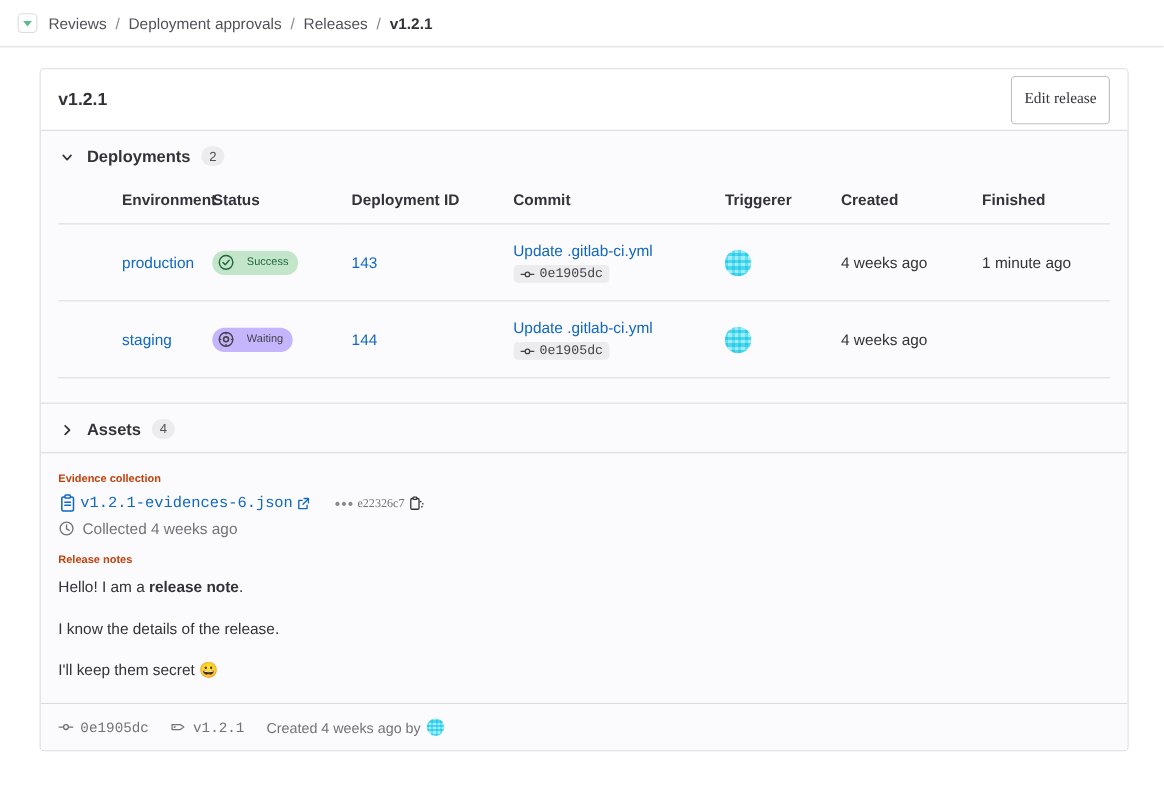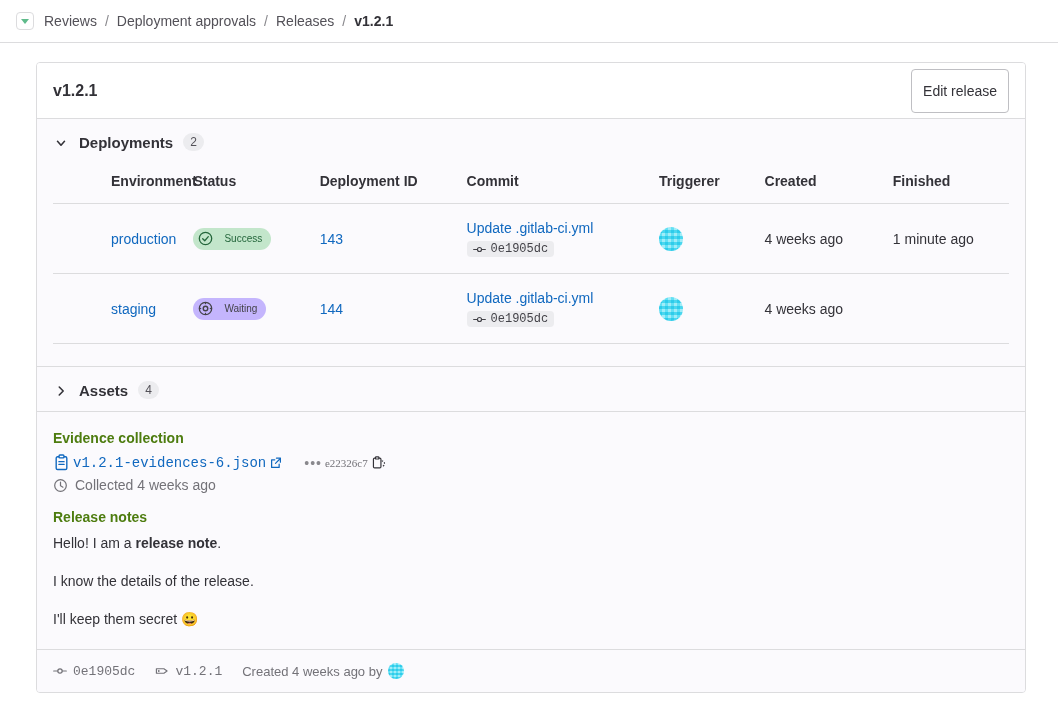--- a/index.html
+++ b/index.html
@@ -71,21 +71,21 @@
   }
   #release-title { font-size: 16px; font-weight: bold; color: #333238; }
   #edit-release-button {
     border: 1px solid #bfbfc3;
     background: #fff;
     border-radius: 4px;
     padding: 12px 11px;
     font-size: 14px;
     color: #333238;
     cursor: pointer;
-    font-family: Liberation Sans, sans-serif;
+    font-family: Liberation Serif, serif;
     line-height: 18px;
   }
 
   
   .section-toggle {
     display: flex;
     align-items: flex-end;
     gap: 10px;
     padding: 14px 16px 12px 16px;
     cursor: pointer;
@@ -191,21 +191,21 @@
 
   
   #assets-section {
     border-top: 1px solid #dcdcde;
     border-bottom: 1px solid #dcdcde;
     margin-top: 22px;
   }
 
   
   #evidence-section { padding: 18px 16px 6px 16px; }
-  .subheading { font-size: 14px; font-weight: bold; color: #4d7c0f; margin-bottom: 8px; }
+  .subheading { font-size: 10px; font-weight: bold; color: #c2410c; margin-bottom: 8px; }
   #evidence-row {
     display: flex;
     align-items: center;
     gap: 3px;
     margin-bottom: 6px;
   }
   .evidence-file {
     font-family: "Liberation Mono", monospace;
     font-size: 14px;
     color: #1068bf;

